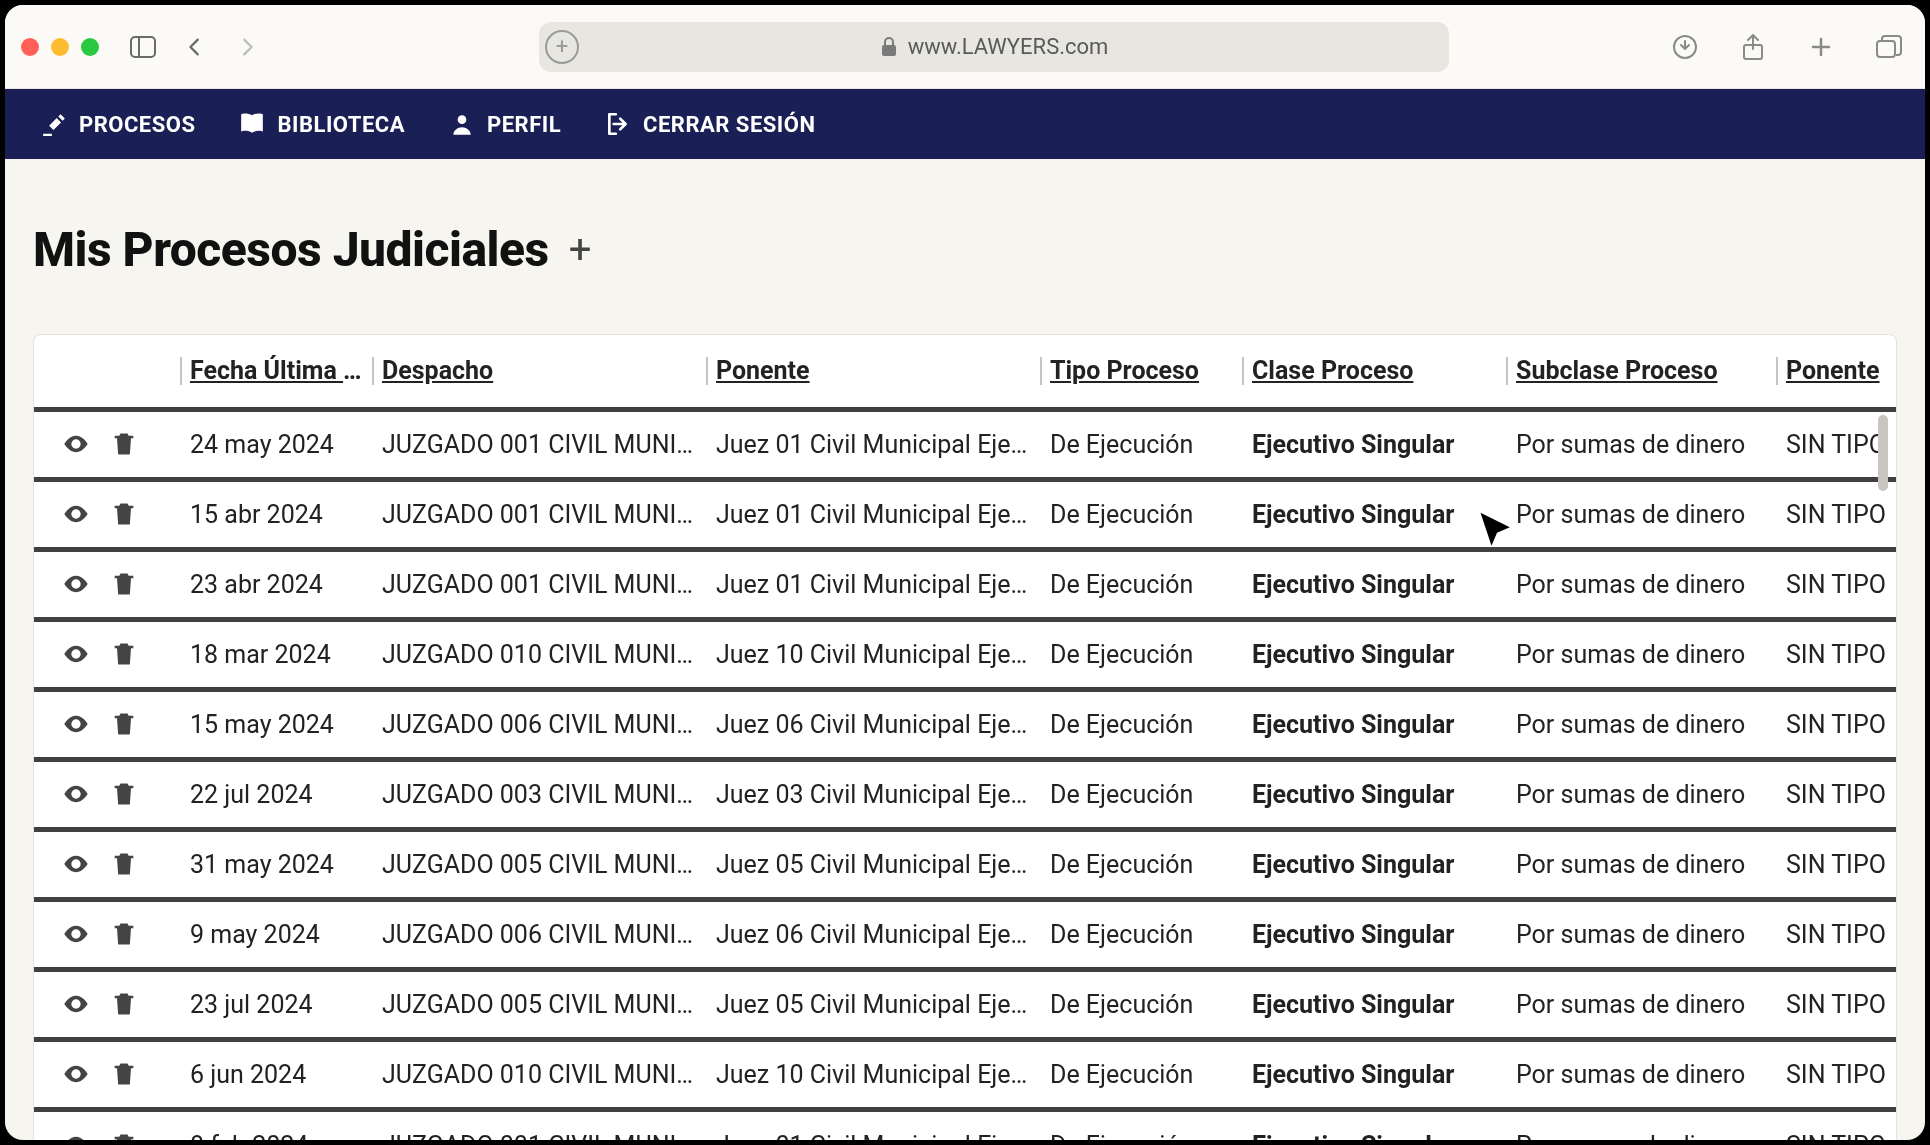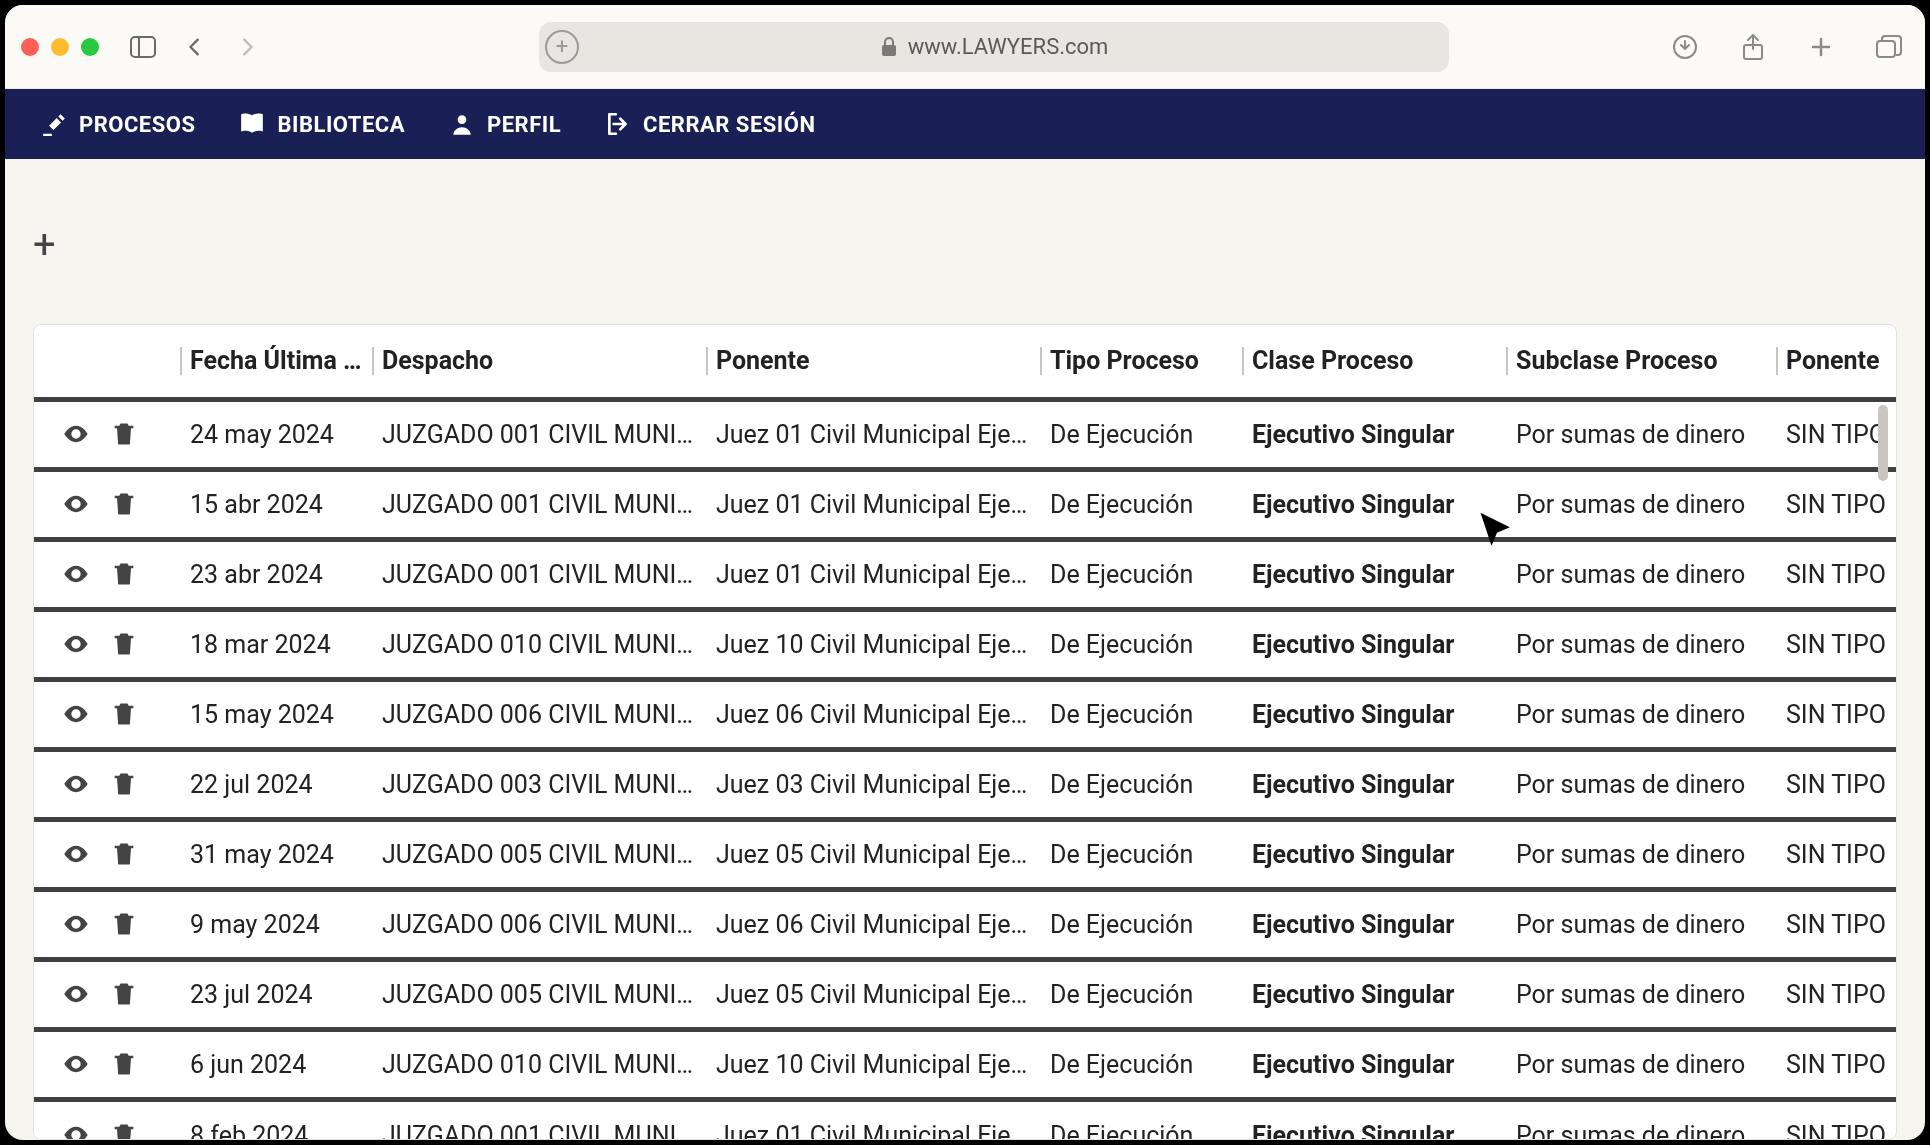--- a/index.html
+++ b/index.html
@@ -132,20 +132,21 @@
   padding: 0 8px;
   height: 70px;
   white-space: nowrap;
   overflow: hidden;
   text-overflow: ellipsis;
 }
 .table th {
   font-weight: 700;
   height: 74px;
   position: relative;
+  text-decoration: underline;
 }
 .table th:not(:last-child)::after {
   content: "";
   position: absolute;
   right: 0;
   top: 22px;
   bottom: 22px;
   width: 2px;
   background: #c7c5be;
 }
@@ -267,20 +268,21 @@
     <div class="nav-item">
       <svg viewBox="0 0 24 24">
           <path d="M10 3H4v18h6M14 7l5 5-5 5M8 12h11" fill="none" stroke="#fff" stroke-width="2.5" stroke-linecap="round" stroke-linejoin="round"></path>
         </svg>
       <span>CERRAR SESIÓN</span>
     </div>
   </div>
 
   <div class="content">
     <div class="page-title-row">
+      <h1 class="page-title">Mis Procesos Judiciales</h1>
       <span class="add-btn">+</span>
     </div>
 
     <div class="table-wrap">
       <table class="table">
         <thead>
           <tr>
             <th class="col-actions"></th>
             <th class="col-fecha">Fecha Última A…</th>
             <th class="col-despacho">Despacho</th>

